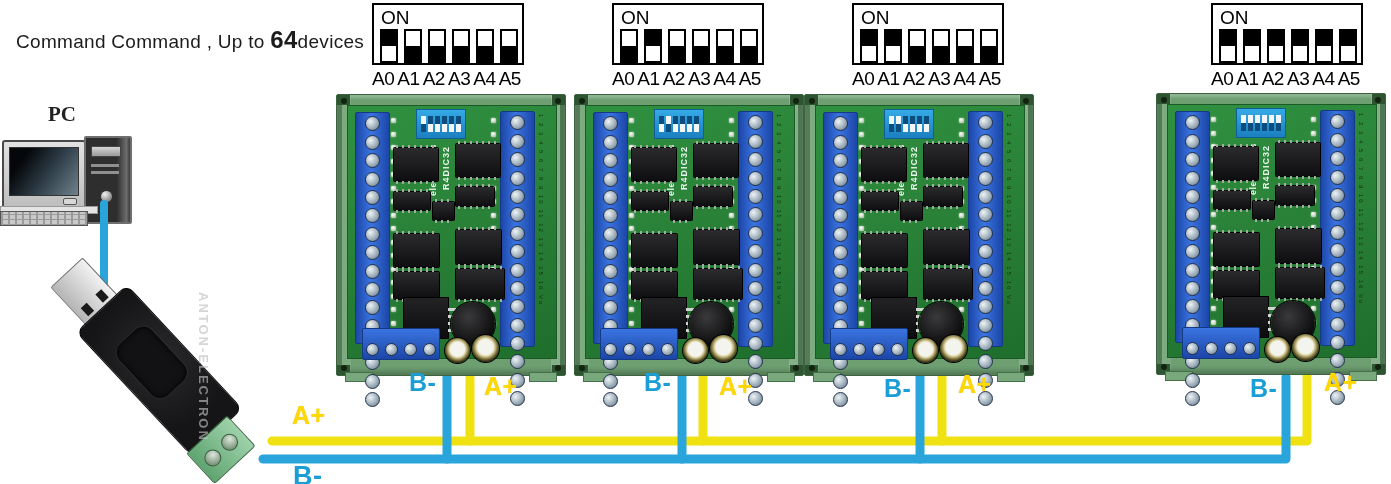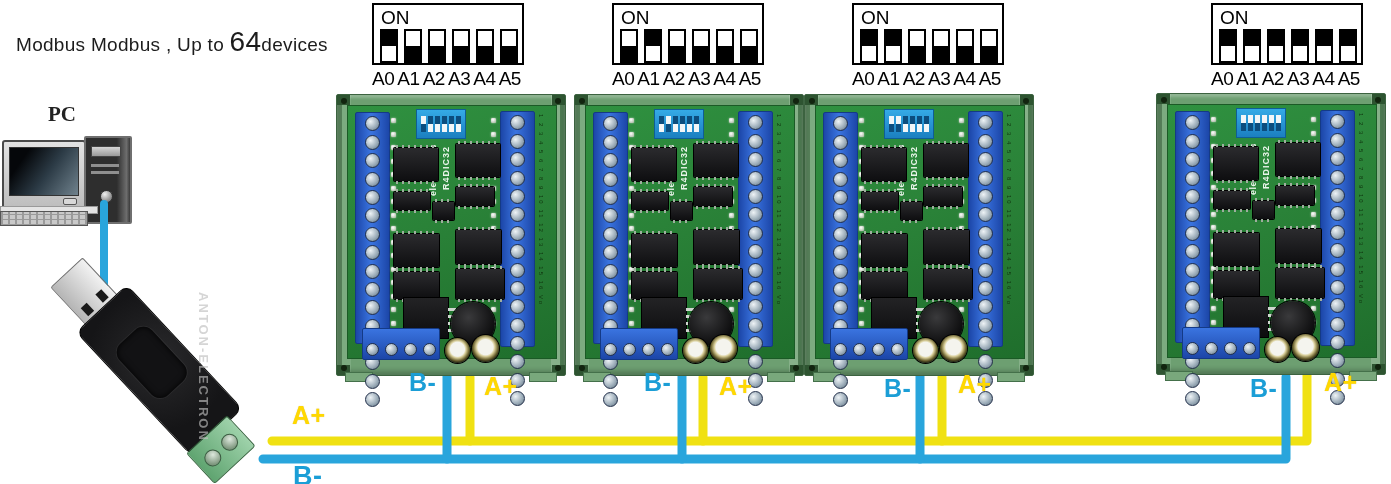--- a/index.html
+++ b/index.html
@@ -1,21 +1,21 @@
 <!DOCTYPE html>
 <html><head>
 <meta charset="utf-8">
 <style>
   html,body{margin:0;padding:0;background:#fff;}
   #canvas{position:relative;width:1391px;height:484px;background:#fff;overflow:hidden;
           font-family:"Liberation Sans",sans-serif;}
 
   
   .title{position:absolute;left:16px;top:26px;color:#1c1c1c;font-size:19px;letter-spacing:.3px;white-space:nowrap;}
-  .title .big{font-size:28px;font-weight:400;}
+  .title .big{font-size:24px;font-weight:700;}
 
   
   .pc-group{position:absolute;left:0;top:100px;width:140px;height:140px;}
   .pc-label{position:absolute;left:48px;top:2px;font-family:"Liberation Serif",serif;font-size:21px;color:#222;font-weight:600;}
   .monitor{position:absolute;left:2px;top:40px;width:80px;height:66px;background:linear-gradient(#e2e2e2,#bdbdbd);border:2px solid #4a4a4a;border-radius:3px;}
   .screen{position:absolute;left:5px;top:5px;right:5px;bottom:12px;border:1px solid #333;
           background:linear-gradient(125deg,#05070a 20%,#2c3b46 55%,#70828d 100%);}
   .monitor-btn{position:absolute;right:7px;bottom:3px;width:12px;height:5px;background:#d8d8d8;border:1px solid #555;border-radius:2px;}
   .kb-tray{position:absolute;left:0;top:106px;width:96px;height:6px;background:#e4e4e4;border:1px solid #999;}
   .keyboard{position:absolute;left:0;top:111px;width:86px;height:13px;background:#c9c9c9;border:1px solid #555;
@@ -100,21 +100,21 @@
   .wire-label{position:absolute;z-index:3;font-weight:700;font-size:25px;letter-spacing:.5px;white-space:nowrap;}
   .wire-label.a{color:#ffd800;text-shadow:0 0 1px rgba(120,90,0,.35);}
   .wire-label.b{color:#1b9ed6;}
 </style>
 </head>
 <body>
 
 <div id="canvas">
 
   <div class="title">
-    <span>Modbus Modbus , Up to </span><span class="big">64</span><span>devices</span>
+    <span>Command Command , Up to </span><span class="big">64</span><span>devices</span>
   </div>
 
   <svg class="wires" width="1391" height="484">
     <path class="wire wire-a" stroke-width="9" d="M272 441 L1307 441 L1307 375" stroke="#f0e112"></path>
     <path class="wire wire-a" stroke-width="9" d="M470 377 L470 441" stroke="#f0e112"></path>
     <path class="wire wire-a" stroke-width="9" d="M703 377 L703 441" stroke="#f0e112"></path>
     <path class="wire wire-a" stroke-width="9" d="M942 377 L942 441" stroke="#f0e112"></path>
     <path class="wire wire-b" stroke-width="8" d="M104 204 L104 286" stroke="#29a5dc"></path>
     <path class="wire wire-b" stroke-width="9" d="M263 459 L1286 459 L1286 377" stroke="#29a5dc"></path>
     <path class="wire wire-b" stroke-width="9" d="M447 371 L447 459" stroke="#29a5dc"></path>

